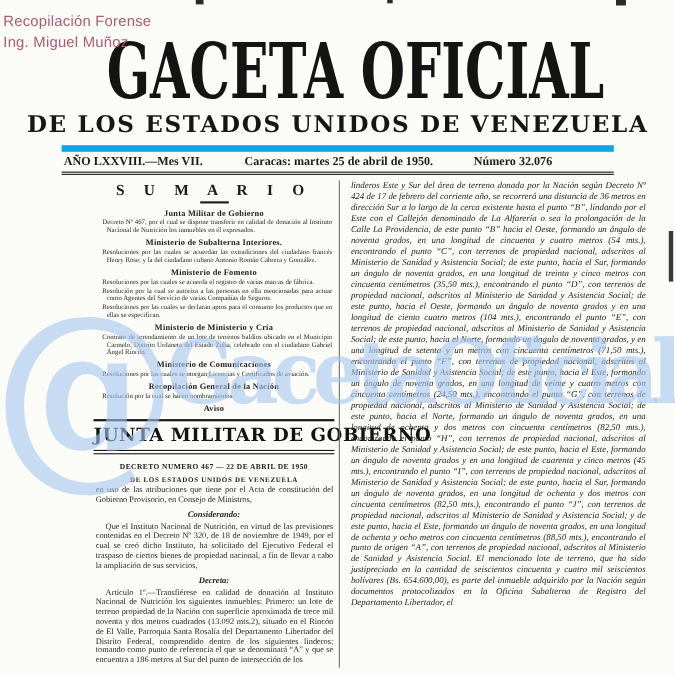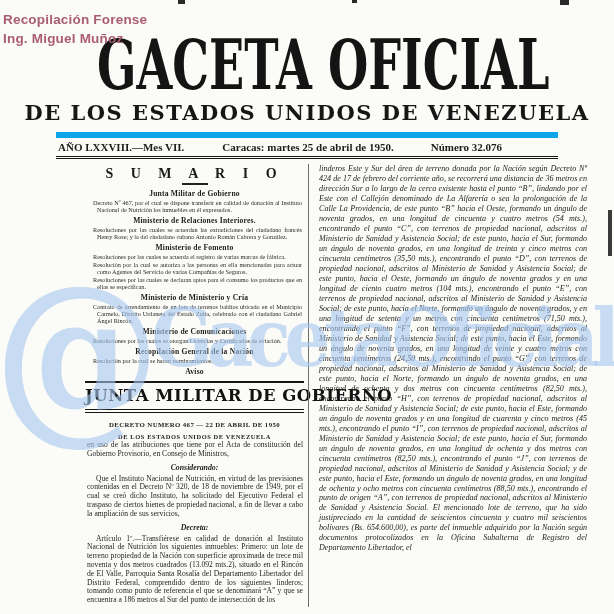--- a/index.html
+++ b/index.html
@@ -6,21 +6,21 @@
   body{
     width:614px;height:614px;overflow:hidden;position:relative;
     background:#fbfbf8;color:#232323;
     font-family:"Liberation Serif", serif;
   }
   .page{position:absolute;inset:0;}
 
   
   .wm-red{
     position:absolute;top:11px;left:3px;z-index:6;
-    font-family:"Liberation Sans", sans-serif;font-weight:bold;
+    font-family:"Liberation Sans", sans-serif;font-weight:normal;
     font-size:13.5px;line-height:1.4;color:#aa5d75;letter-spacing:.2px;
     pointer-events:none;
   }
   .wm-blue{
     position:absolute;top:244px;left:-6px;z-index:5;white-space:nowrap;
     font-family:"DejaVu Serif", serif;font-weight:bold;
     font-size:80px;letter-spacing:-7px;
     color:rgba(165,198,238,.60);
     transform:scaleX(.9);transform-origin:left center;
     pointer-events:none;
@@ -146,21 +146,21 @@
 
     <div class="colL">
       <div class="sumtitle">S U M A R I O</div>
       <div class="sumdash"></div>
 
       <div>
         <div class="sum-head">Junta Militar de Gobierno</div>
         <p class="sum-item">Decreto Nº 467, por el cual se dispone transferir en calidad de donación al Instituto Nacional de Nutrición los inmuebles en él expresados.</p>
       </div>
       <div>
-        <div class="sum-head">Ministerio de Relaciones Interiores.</div>
+        <div class="sum-head">Ministerio de Subalterna Interiores.</div>
         <p class="sum-item">Resoluciones por las cuales se acuerdan las extradiciones del ciudadano francés Henry Rose; y la del ciudadano cubano Antonio Román Cabrera y González.</p>
       </div>
       <div>
         <div class="sum-head">Ministerio de Fomento</div>
         <p class="sum-item">Resoluciones por las cuales se acuerda el registro de varias marcas de fábrica.</p>
         <p class="sum-item">Resolución por la cual se autoriza a las personas en ella mencionadas para actuar como Agentes del Servicio de varias Compañías de Seguros.</p>
       </div>
       <div>
         <p class="sum-item">Resoluciones por las cuales se declaran aptos para el consumo los productos que en ellas se especifican.</p>
       </div>

